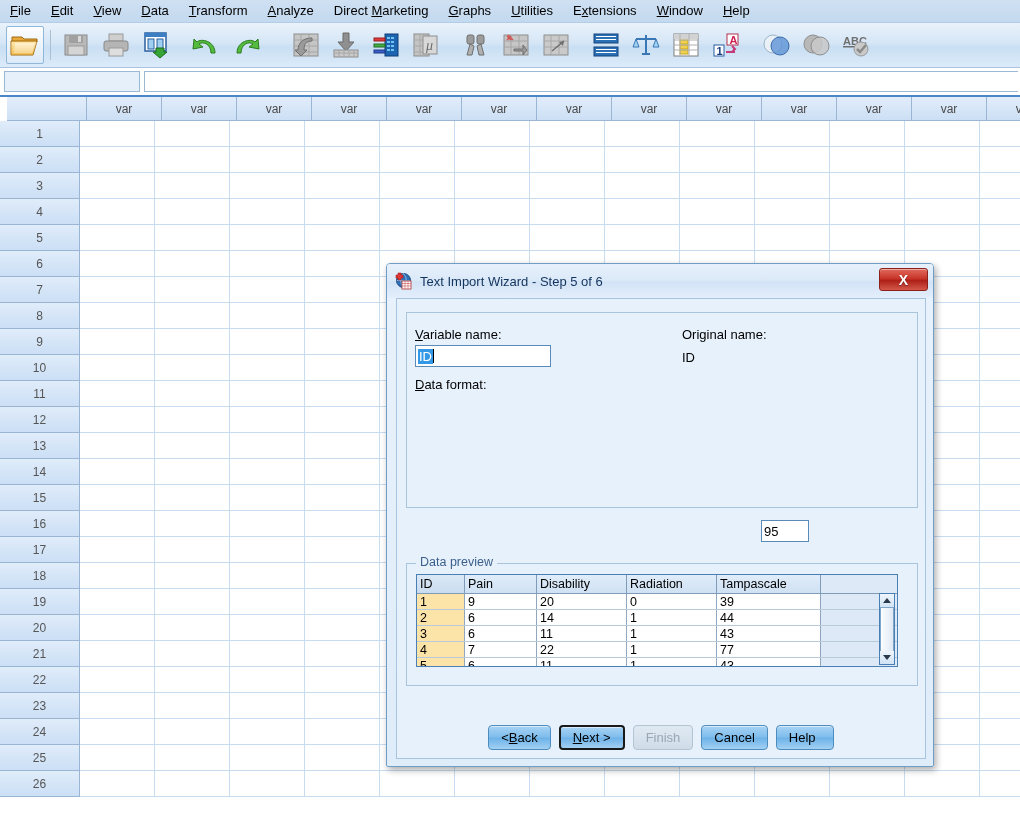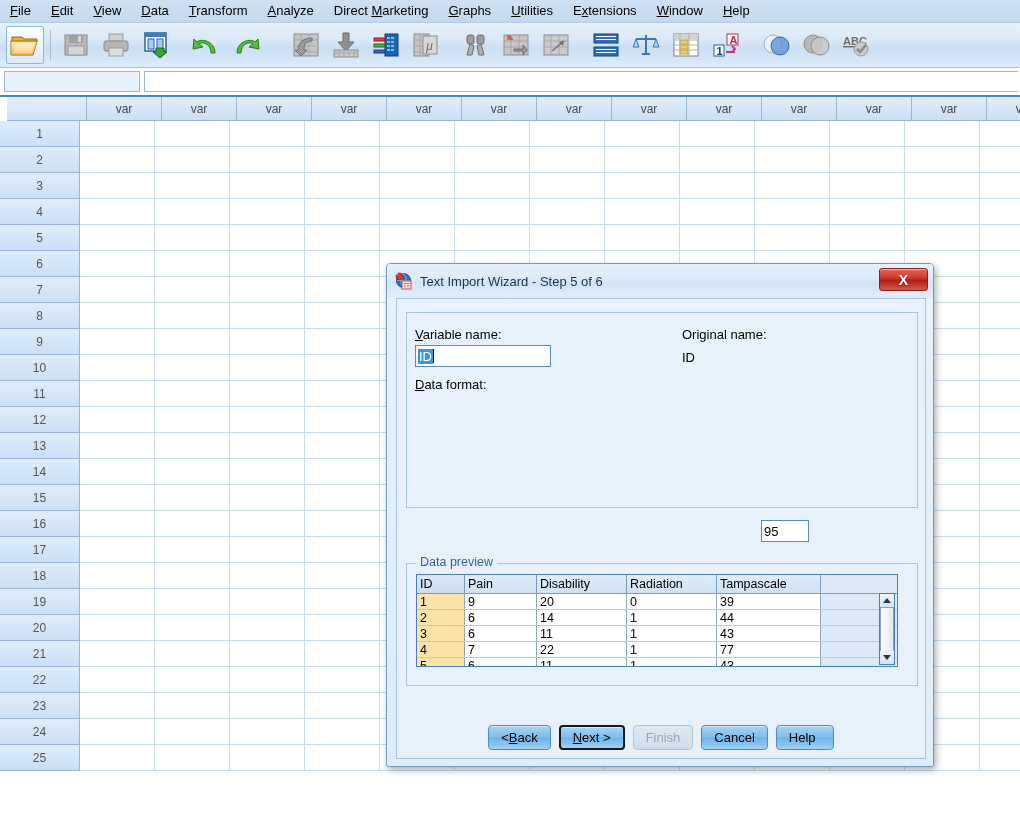--- a/index.html
+++ b/index.html
@@ -884,20 +884,36 @@
         <div class="cell"></div>
         <div class="cell"></div>
         <div class="cell"></div>
         <div class="cell"></div>
         <div class="cell"></div>
         <div class="cell"></div>
         <div class="cell"></div>
       </div>
       <div class="sheet-row">
         <div class="row-head">25</div>
+        <div class="cell"></div>
+        <div class="cell"></div>
+        <div class="cell"></div>
+        <div class="cell"></div>
+        <div class="cell"></div>
+        <div class="cell"></div>
+        <div class="cell"></div>
+        <div class="cell"></div>
+        <div class="cell"></div>
+        <div class="cell"></div>
+        <div class="cell"></div>
+        <div class="cell"></div>
+        <div class="cell"></div>
+      </div>
+      <div class="sheet-row">
+        <div class="row-head">26</div>
         <div class="cell"></div>
         <div class="cell"></div>
         <div class="cell"></div>
         <div class="cell"></div>
         <div class="cell"></div>
         <div class="cell"></div>
         <div class="cell"></div>
         <div class="cell"></div>
         <div class="cell"></div>
         <div class="cell"></div>

